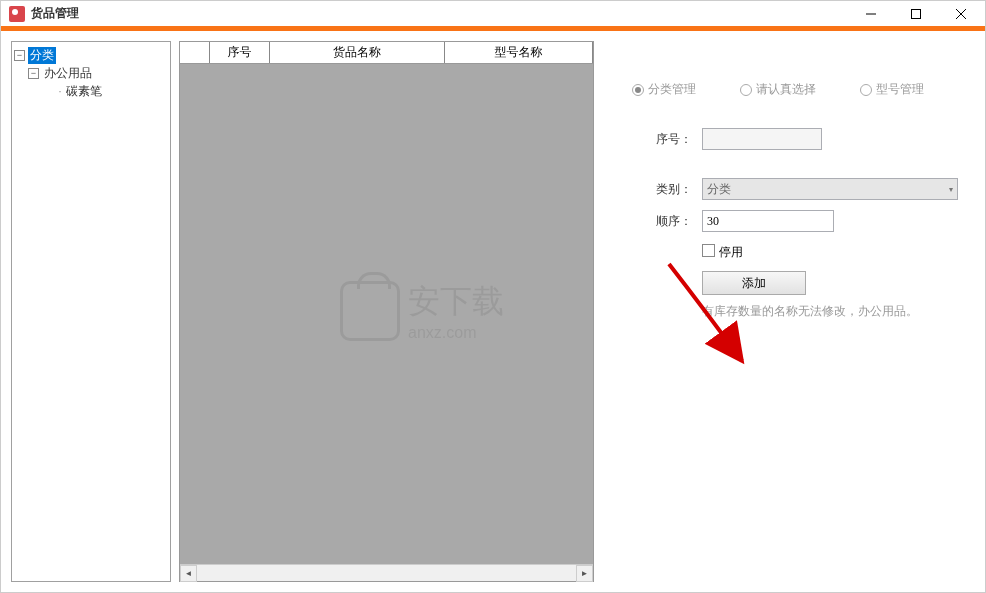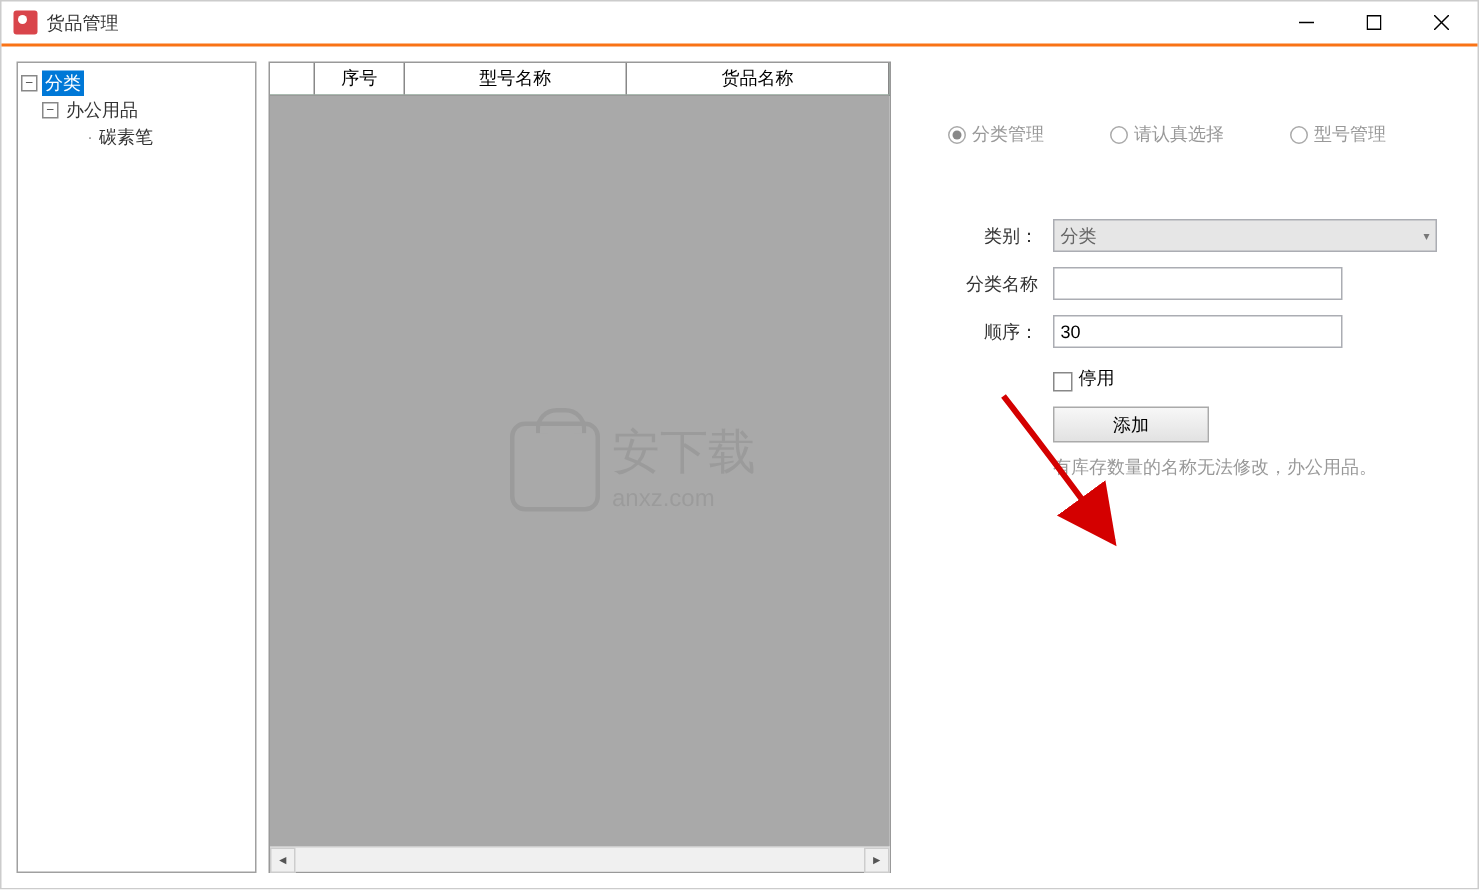--- a/index.html
+++ b/index.html
@@ -1,20 +1,20 @@
 <!DOCTYPE html>
 <html><head>
   <meta charset="utf-8">
   <style>
     * { box-sizing: border-box; margin: 0; padding: 0; }
     body { font-family: "Microsoft YaHei", Arial, sans-serif; font-size: 12px; background: #fff; }
     
     .window { width: 986px; height: 593px; background: #fff; display: flex; flex-direction: column; border: 1px solid #ccc; }
     
-    .titlebar { height: 30px; display: flex; align-items: center; padding: 0 2px; border-bottom: 2px solid #f97316; }
+    .titlebar { height: 30px; display: flex; align-items: center; padding: 0 2px; border-bottom: 5px solid #f97316; font-weight: bold; }
     .title-icon { width: 16px; height: 16px; margin: 0 6px; background: #d9454b; border-radius: 2px; display: inline-block; position: relative; }
     .title-icon::after { content: ""; position: absolute; top: 3px; left: 3px; width: 6px; height: 6px; background: #fff; border-radius: 50%; }
     .title-text { flex: 1; font-size: 12px; color: #333; }
     .win-controls { display: flex; }
     .win-btn { width: 45px; height: 29px; display: flex; align-items: center; justify-content: center; cursor: pointer; }
     .win-btn svg { width: 10px; height: 10px; }
     
     .content { flex: 1; display: flex; padding: 10px; gap: 8px; }
     
     .tree-panel { width: 160px; border: 1px solid #a0a0a0; background: #fff; padding: 4px 2px; }
@@ -42,26 +42,26 @@
     
     .radio-row { display: flex; gap: 44px; margin-bottom: 30px; margin-left: 10px; }
     .radio-item { display: flex; align-items: center; gap: 4px; font-size: 12px; color: #999; cursor: pointer; }
     .radio-circle { width: 12px; height: 12px; border: 1px solid #aaa; border-radius: 50%; display: inline-flex; align-items: center; justify-content: center; }
     .radio-circle.checked::after { content: ""; width: 6px; height: 6px; background: #888; border-radius: 50%; }
     
     .form-row { display: flex; align-items: center; margin-bottom: 10px; }
     .form-label { width: 80px; text-align: right; padding-right: 10px; font-size: 12px; color: #333; }
     .form-input { height: 22px; border: 1px solid #abadb3; padding: 0 4px; font-size: 12px; }
     .form-input.w120 { width: 120px; }
-    .form-input.w160 { width: 193px; }
+    .form-input.w160 { width: 132px; font-family: Liberation Serif, serif; }
     .form-select { width: 256px; height: 22px; border: 1px solid #abadb3; background: #e6e6e6; padding: 0 4px; font-size: 12px; color: #666; display: flex; align-items: center; justify-content: space-between; cursor: pointer; }
     .form-select .sel-arrow { font-size: 8px; color: #777; }
     .hint { font-size: 12px; color: #999; margin-left: 80px; margin-bottom: 18px; margin-top: -4px; }
     
-    .cb-row { display: flex; align-items: flex-end; margin-left: 80px; margin-bottom: 10px; margin-top: 12px; }
+    .cb-row { display: flex; align-items: flex-start; margin-left: 80px; margin-bottom: 10px; margin-top: 12px; }
     .cb { width: 13px; height: 13px; border: 1px solid #888; background: #fff; margin-right: 4px; cursor: pointer; }
     .btn { width: 104px; height: 24px; background: linear-gradient(#f7f7f7,#e2e2e2); border: 1px solid #aaa; font-size: 12px; cursor: pointer; margin-left: 80px; }
     
     .arrow-overlay { position: absolute; pointer-events: none; }
     
     .watermark { position: absolute; left: 340px; top: 280px; opacity: 0.08; pointer-events: none; display: flex; align-items: center; gap: 8px; }
     .wm-icon { width: 60px; height: 60px; border: 3px solid #000; border-radius: 10px; position: relative; }
     .wm-icon::before { content: ""; position: absolute; top: -12px; left: 14px; width: 28px; height: 14px; border: 3px solid #000; border-bottom: none; border-radius: 14px 14px 0 0; }
     .wm-text { font-size: 32px; color: #000; }
     .wm-sub { font-size: 16px; color: #000; }
@@ -108,22 +108,22 @@
       <div class="tree-row tree-indent2">
         <span class="tree-connector">·</span>
         <span class="tree-label">碳素笔</span>
       </div>
     </div>
 
     <div class="table-panel">
       <div class="table-header">
         <div class="th th1"></div>
         <div class="th th2">序号</div>
+        <div class="th th3">货品名称</div>
         <div class="th th4">型号名称</div>
-        <div class="th th3">货品名称</div>
       </div>
       <div class="table-body"></div>
       <div class="hscroll">
         <div class="hscroll-btn">◄</div>
         <div class="hscroll-track"></div>
         <div class="hscroll-btn">►</div>
       </div>
     </div>
 
     <div class="form-panel">
@@ -136,35 +136,35 @@
         <label class="radio-item">
           <span class="radio-circle"></span>
           <span>请认真选择</span>
         </label>
         <label class="radio-item">
           <span class="radio-circle"></span>
           <span>型号管理</span>
         </label>
       </div>
       
+      <div class="form-row">
+        <span class="form-label">序号：</span>
+        <input class="form-input w120" readonly="" style="background: rgb(245, 245, 245);" value="">
+      </div>
       
       <div style="height:18px;"></div>
       
       <div class="form-row">
         <span class="form-label">类别：</span>
         <div class="form-select">
           <span>分类</span>
           <span class="sel-arrow">▾</span>
         </div>
       </div>
       
-      <div class="form-row">
-        <span class="form-label">分类名称</span>
-        <input class="form-input w160" value="" style="">
-      </div>
       
       <div class="form-row">
         <span class="form-label">顺序：</span>
         <input class="form-input w160" value="30" style="">
       </div>
       
       <div class="cb-row">
         <span class="cb"></span>
         <span>停用</span>
       </div>

